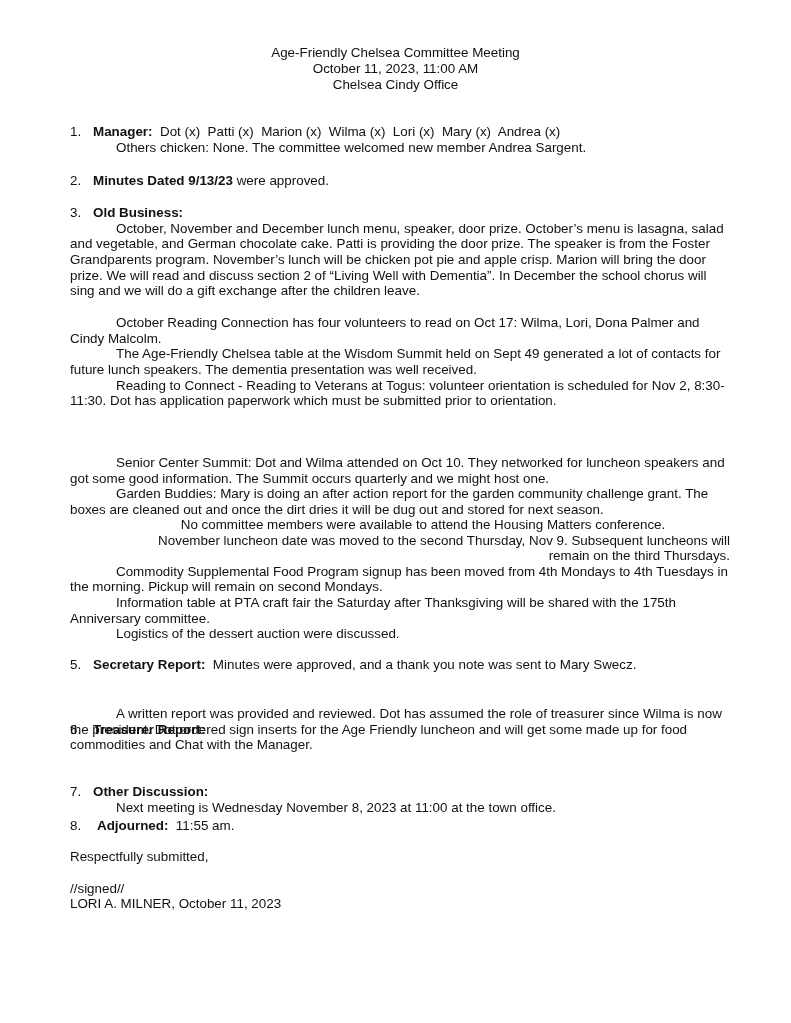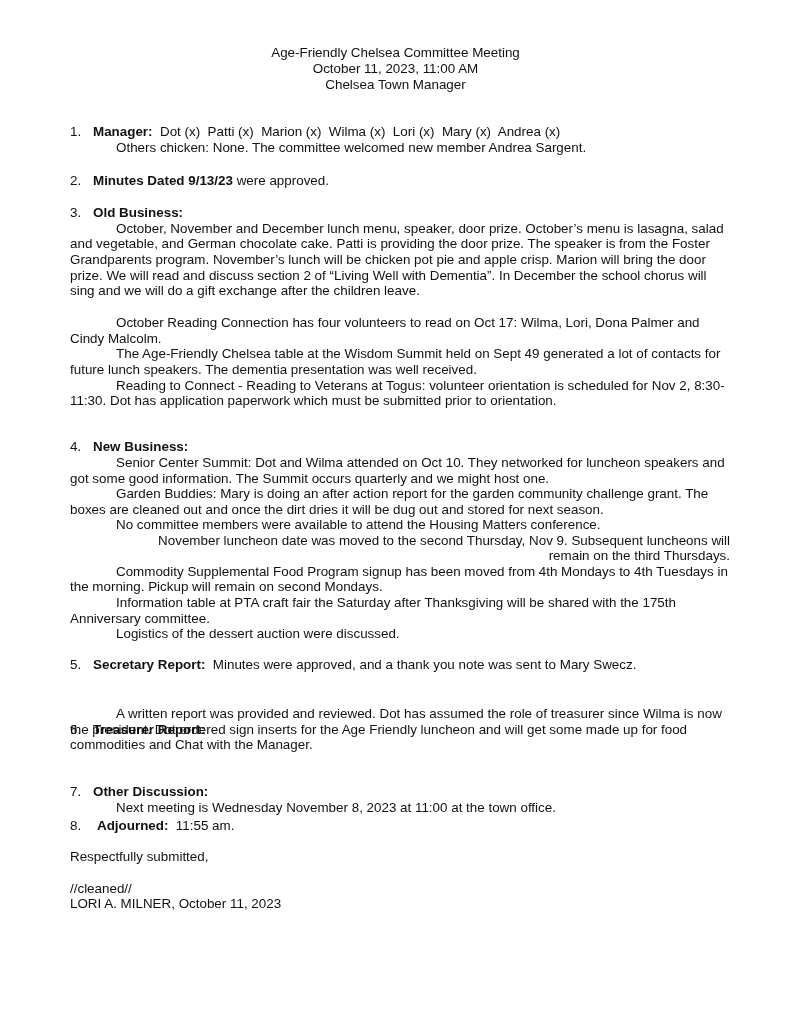--- a/index.html
+++ b/index.html
@@ -18,21 +18,21 @@
   .free { position: absolute; left: 70px; }
 </style>
 </head>
 <body>
 
 <div class="page">
 
   <div class="header">
     <div>Age-Friendly Chelsea Committee Meeting</div>
     <div>October 11, 2023, 11:00 AM</div>
-    <div>Chelsea Town Manager</div>
+    <div>Chelsea Cindy Office</div>
   </div>
 
   <div class="item" style="top:124px;">
     <div class="item-head">
       <span class="num">1.</span><span class="label">Manager:</span>&nbsp; <span style="white-space:pre;">Dot (x)  Patti (x)  Marion (x)  Wilma (x)  Lori (x)  Mary (x)  Andrea (x)</span>
     </div>
     <div class="indent-line">Others chicken: None. The committee welcomed new member Andrea Sargent.</div>
   </div>
 
   <div class="item" style="top:173px;">
@@ -44,28 +44,23 @@
   <div class="item" style="top:205px;">
     <div class="item-head">
       <span class="num">3.</span><span class="label">Old Business:</span>
     </div>
   </div>
   <div class="item para" style="top:220.5px; left:70px; width:660px;">October, November and December lunch menu, speaker, door prize. October’s menu is lasagna, salad and vegetable, and German chocolate cake.  Patti is providing the door prize. The speaker is from the Foster Grandparents program. November’s lunch will be chicken pot pie and apple crisp. Marion will bring the door prize. We will read and discuss section 2 of “Living Well with Dementia”. In December the school chorus will sing and we will do a gift exchange after the children leave.</div>
   <div class="item para" style="top:315px; left:70px; width:660px;">October Reading Connection has four volunteers to read on Oct 17: Wilma, Lori, Dona Palmer and Cindy Malcolm.</div>
   <div class="item para" style="top:346px; left:70px; width:660px;">The Age-Friendly Chelsea table at the Wisdom Summit held on Sept 49 generated a lot of contacts for future lunch speakers. The dementia presentation was well received.</div>
   <div class="item para" style="top:377.5px; left:70px; width:660px;">Reading to Connect - Reading to Veterans at Togus: volunteer orientation is scheduled for Nov 2, 8:30-11:30. Dot has application paperwork which must be submitted prior to orientation.</div>
 
-  <div class="item" style="top:439px;">
-    <div class="item-head">
-      <span class="num">4.</span><span class="label">New Business:</span>
-    </div>
-  </div>
   <div class="item para" style="top:455px; width:660px;">Senior Center Summit: Dot and Wilma attended on Oct 10. They networked for luncheon speakers and got some good information. The Summit occurs quarterly and we might host one.</div>
   <div class="item para" style="top:486px; width:665px;">Garden Buddies: Mary is doing an after action report for the garden community challenge grant. The boxes are cleaned out and once the dirt dries it will be dug out and stored for next season.</div>
-  <div class="item para" style="top:517px; width:660px;">No committee members were available to attend the Housing Matters conference.</div>
+  <div class="item para" style="top:517px; width:660px;text-align:center;">No committee members were available to attend the Housing Matters conference.</div>
   <div class="item para" style="top:532.5px; width:660px;text-align:right;">November luncheon date was moved to the second Thursday, Nov 9. Subsequent luncheons will remain on the third Thursdays.</div>
   <div class="item para" style="top:563.5px; width:660px;">Commodity Supplemental Food Program signup has been moved from 4th Mondays to 4th Tuesdays in the morning. Pickup will remain on second Mondays.</div>
   <div class="item para" style="top:595px; width:665px;">Information table at PTA craft fair the Saturday after Thanksgiving will be shared with the 175th Anniversary committee.</div>
   <div class="item para" style="top:626px; width:660px;">Logistics of the dessert auction were discussed.</div>
 
   <div class="item" style="top:657px;">
     <div class="item-head">
       <span class="num">5.</span><span class="label">Secretary Report:</span>&nbsp; <span>Minutes were approved, and a thank you note was sent to Mary Swecz.</span>
     </div>
   </div>
@@ -84,16 +79,16 @@
     <div class="indent-line">Next meeting is Wednesday November 8, 2023 at 11:00 at the town office.</div>
   </div>
 
   <div class="item" style="top:818px;">
     <div class="item-head">
       <span class="num num8">8.</span><span class="label">Adjourned:</span>&nbsp; <span>11:55 am.</span>
     </div>
   </div>
 
   <div class="free" style="top:849px;">Respectfully submitted,</div>
-  <div class="free" style="top:881px;">//cleaned//</div>
+  <div class="free" style="top:881px;">//signed//</div>
   <div class="free" style="top:896px;">LORI A. MILNER, October 11, 2023</div>
 
 </div>
 
 </body></html>

